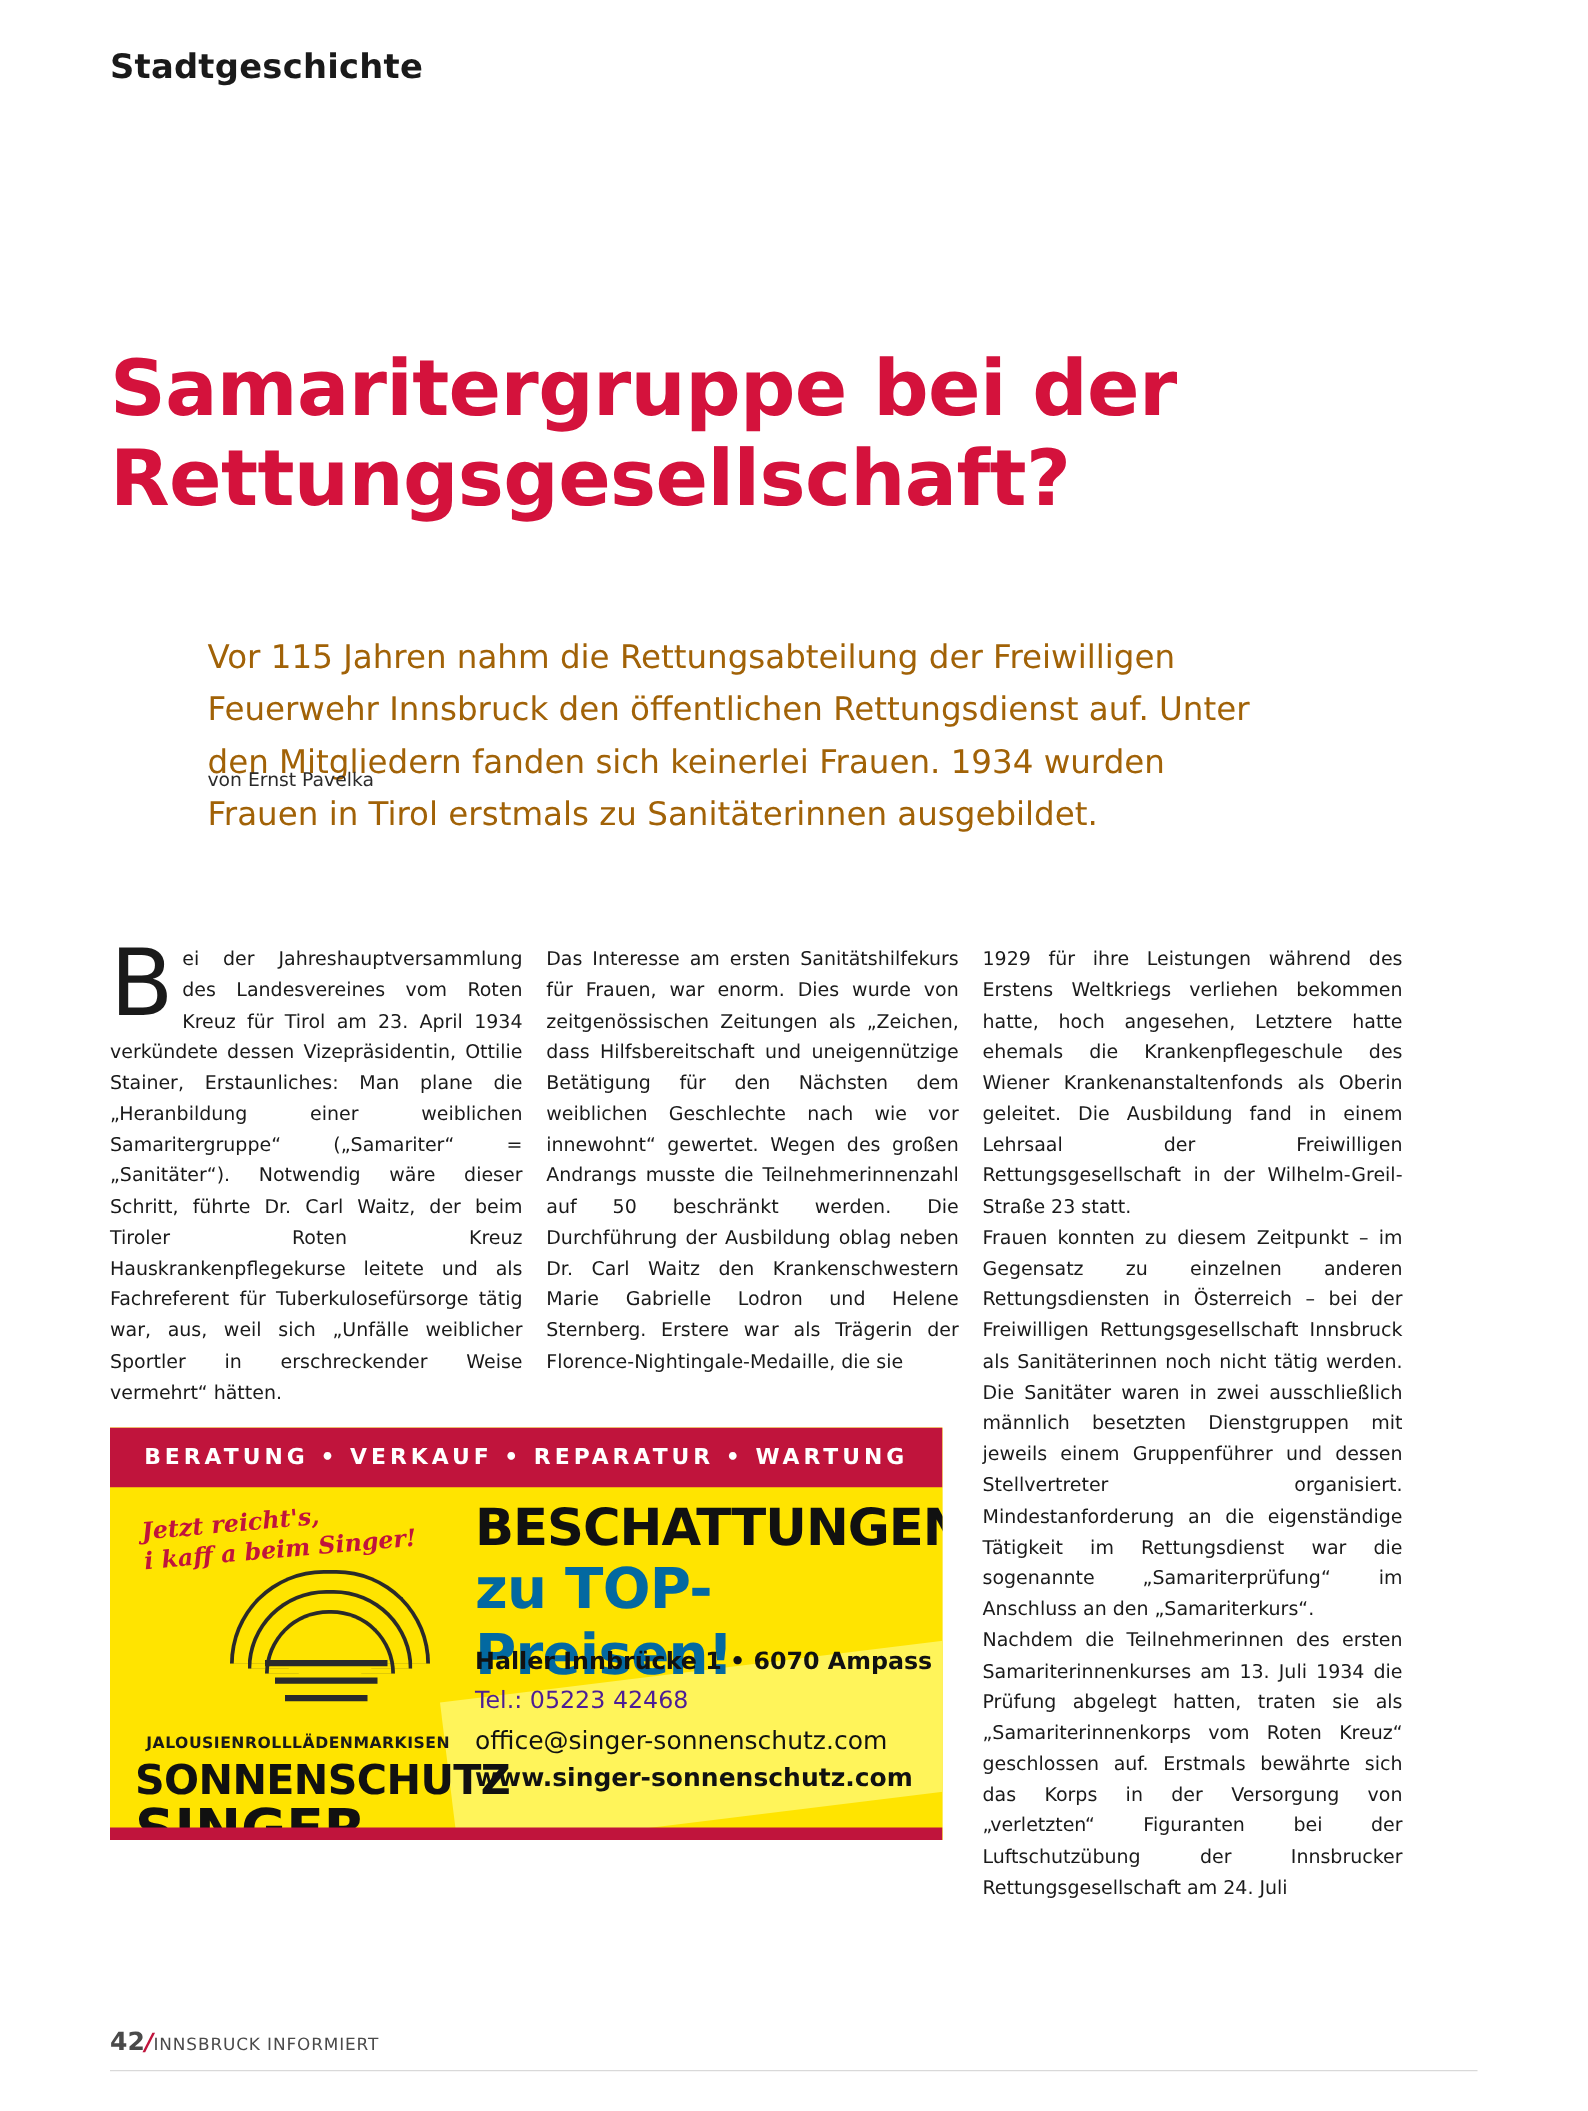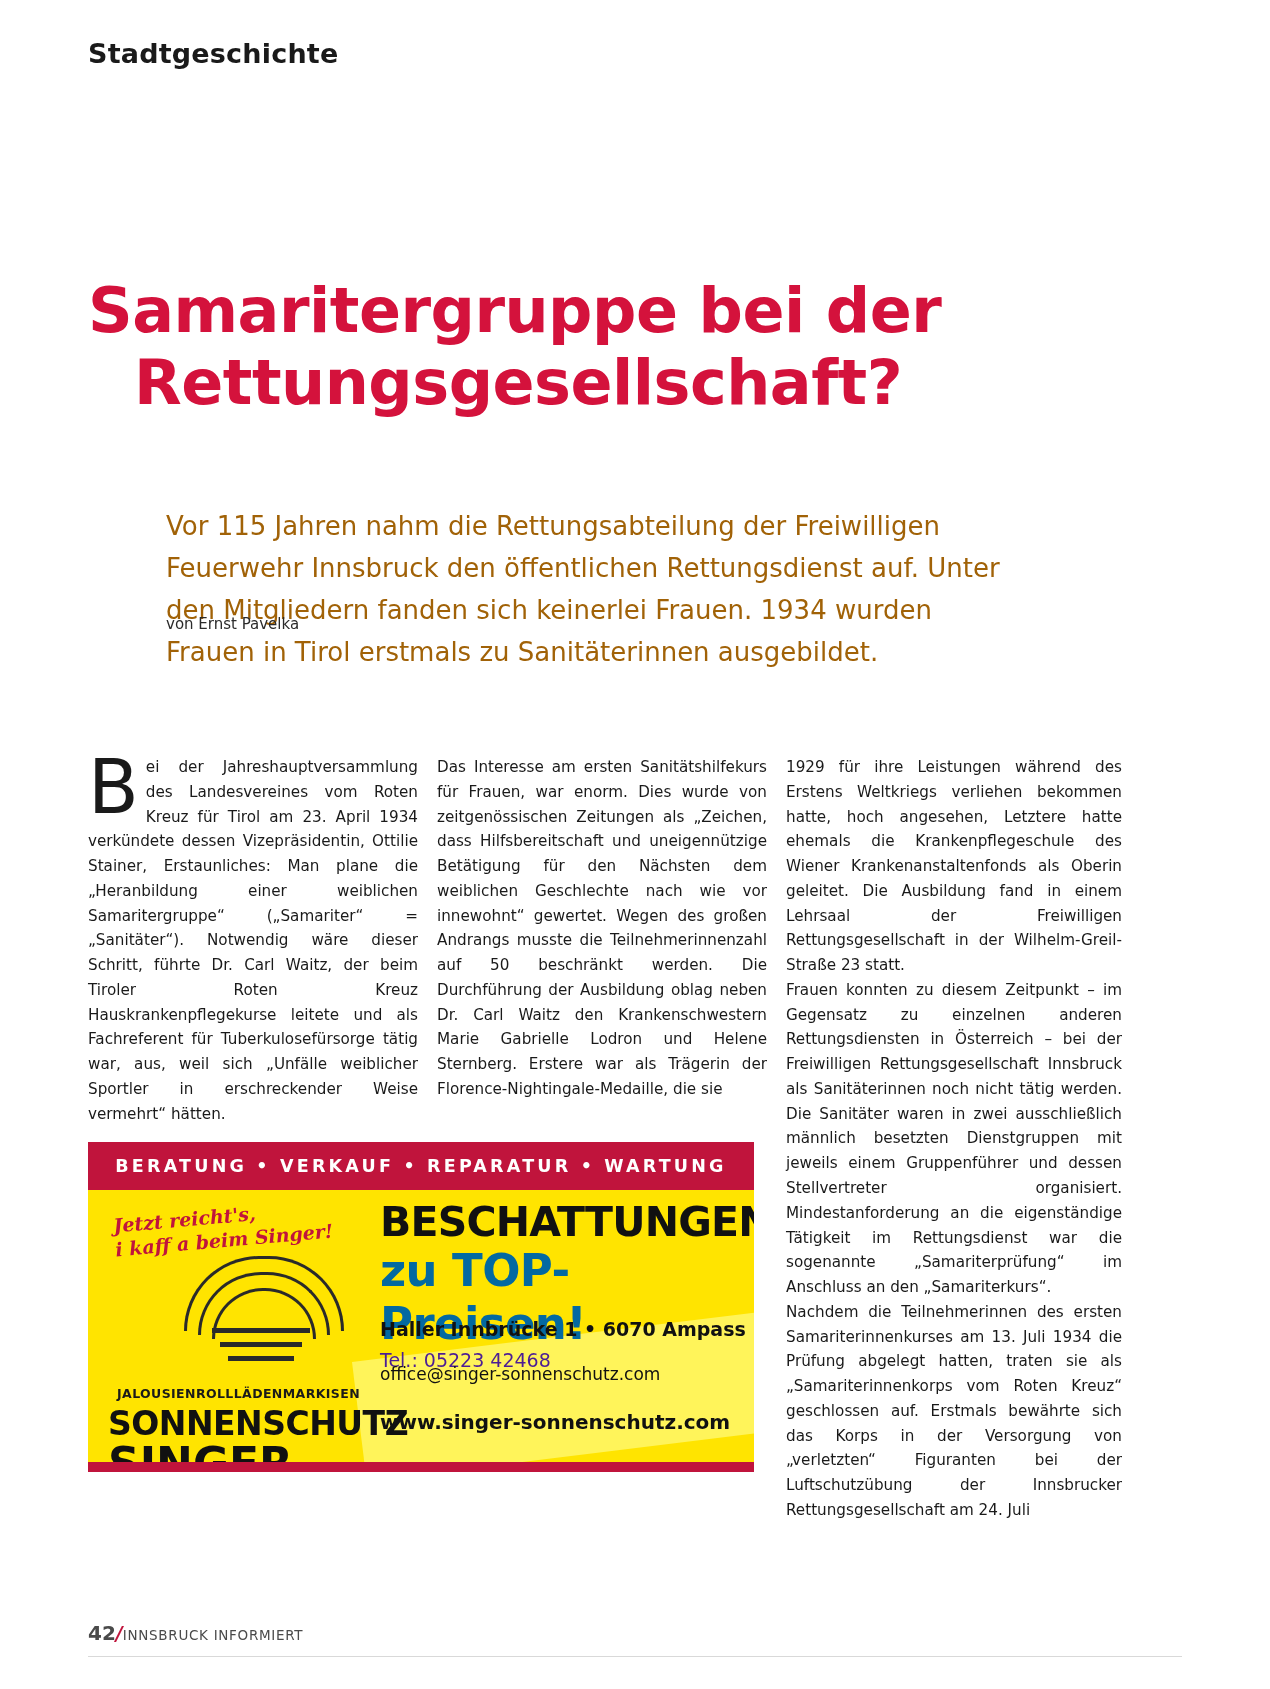--- a/index.html
+++ b/index.html
@@ -39,21 +39,21 @@
     left: 88px;
     top: 275px;
     width: 1000px;
     color: #d4123c;
     font-family: "DejaVu Sans", sans-serif;
     font-weight: bold;
     font-size: 62px;
     line-height: 1.16;
     letter-spacing: -0.5px;
   }
-  .headline .l2 { display: block; margin-left: 46px; }
+  .headline .l2 { display: block; }
 
   
   .standfirst {
     position: absolute;
     left: 166px;
     top: 505px;
     width: 860px;
     font-size: 26px;
     line-height: 1.62;
     color: #a16207;
@@ -226,22 +226,22 @@
     color: #111;
   }
   .ad-tel {
     position: absolute;
     left: 0; top: 159px;
     font-size: 19px;
     color: #4c1d95;
   }
   .ad-mail {
     position: absolute;
-    left: 0; top: 174px;
-    font-size: 17px;
+    left: 0; top: 190px;
+    font-size: 20px;
     color: #111;
   }
   .ad-web {
     position: absolute;
     left: 0; top: 220px;
     font-size: 20px;
     font-weight: bold;
     color: #111;
   }
   .ad-bottombar {

